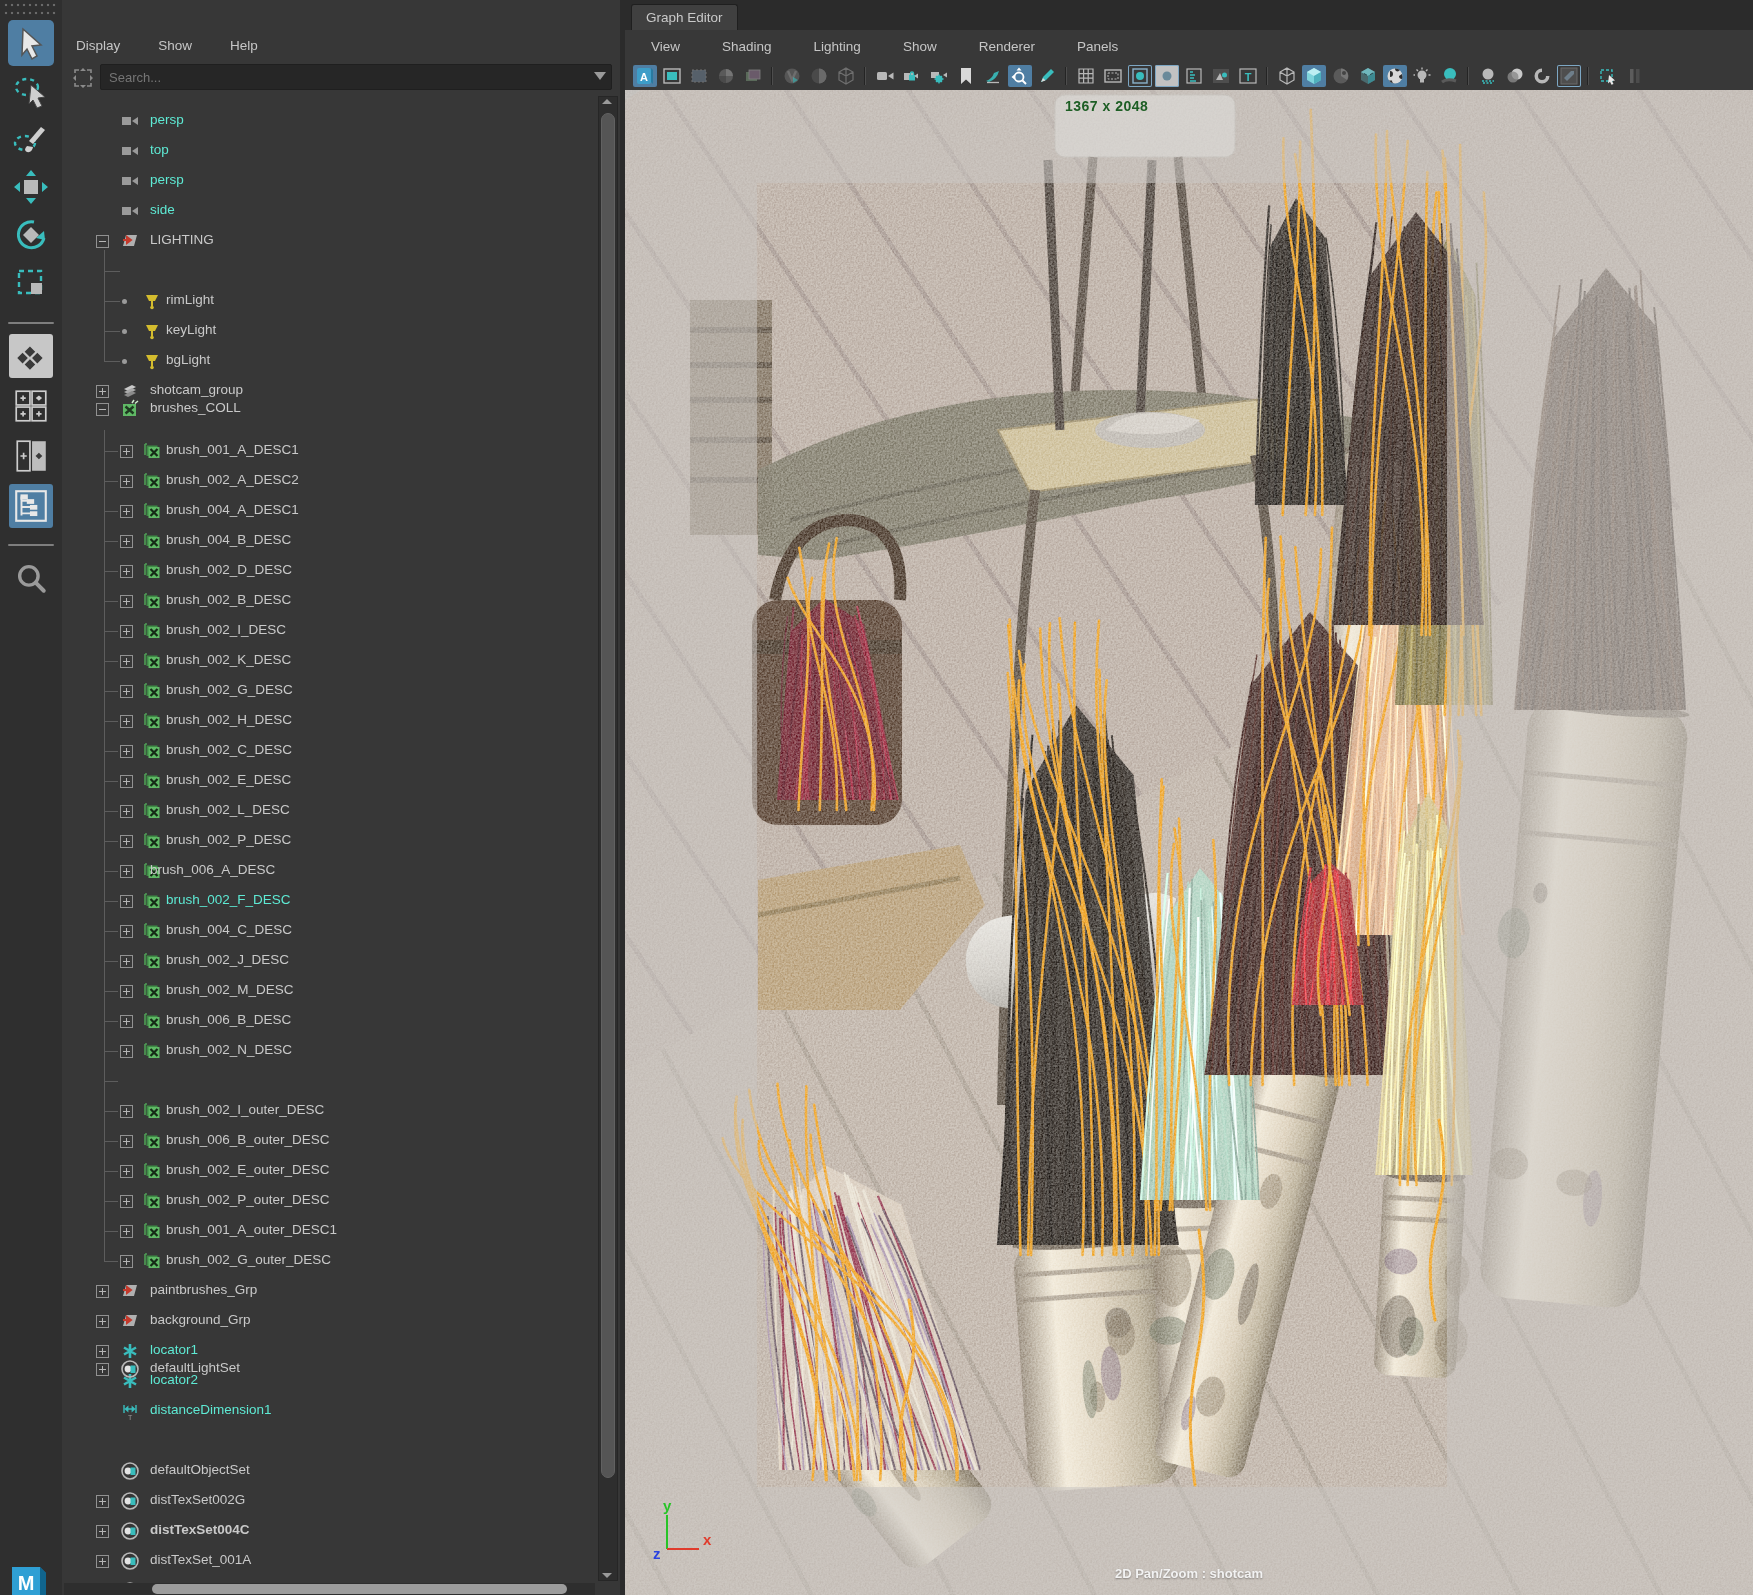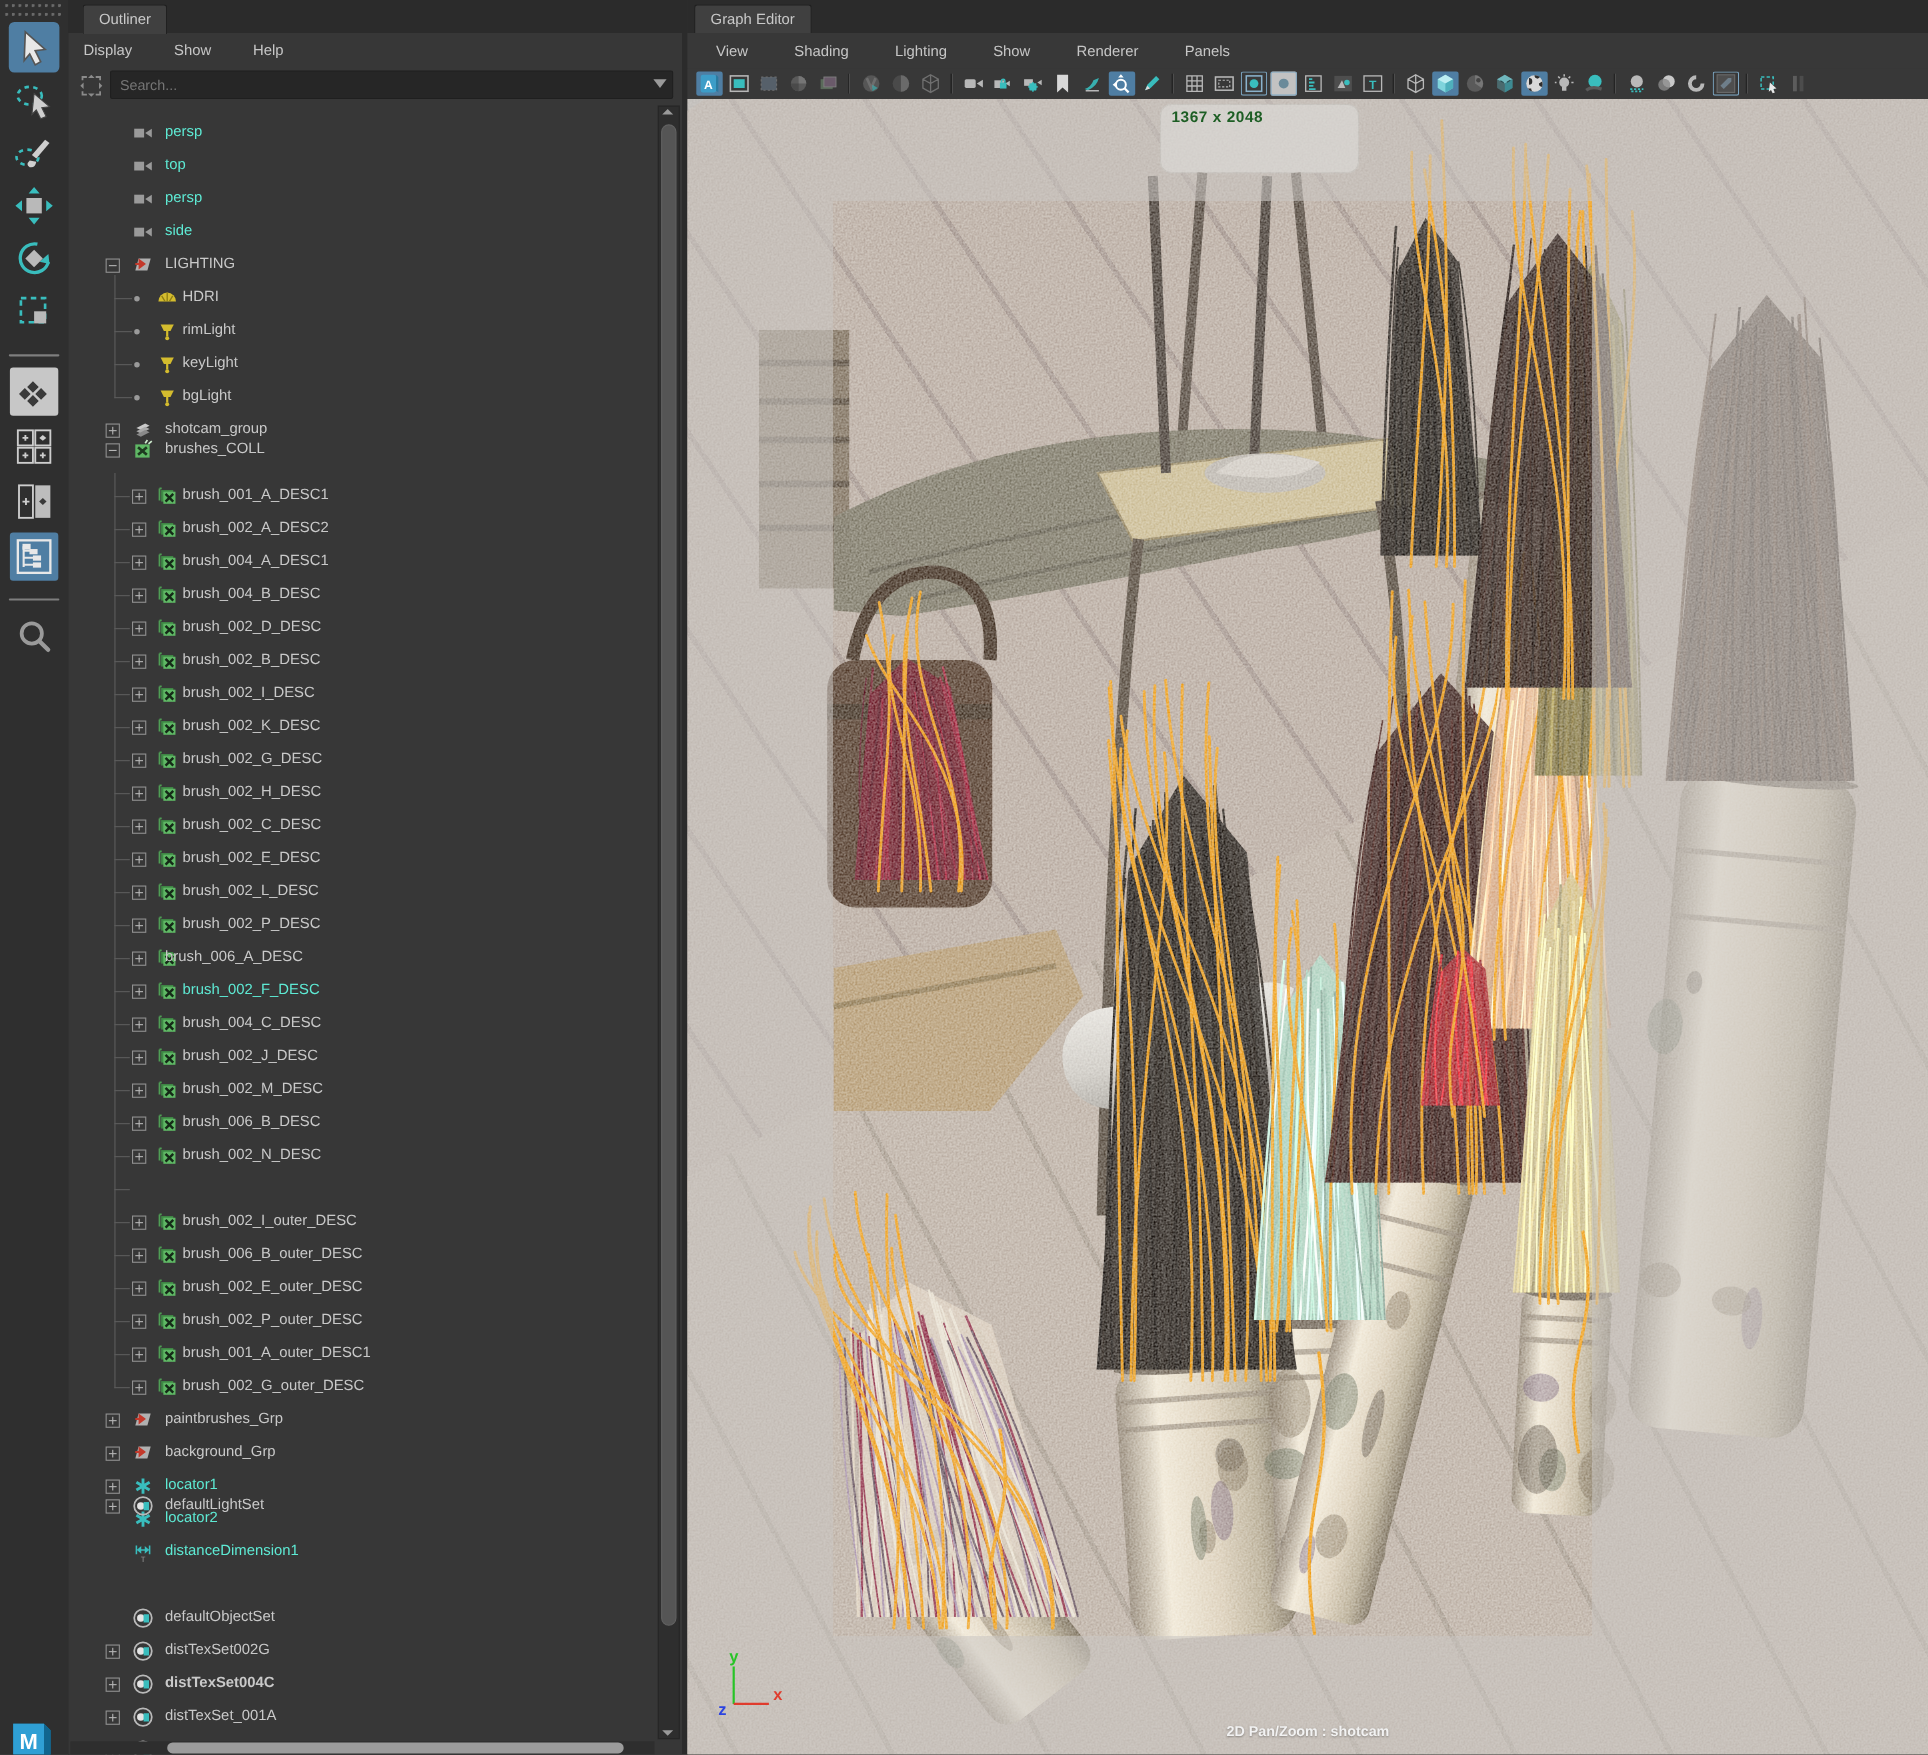--- a/index.html
+++ b/index.html
@@ -173,23 +173,20 @@
       <svg width="44" height="50" viewBox="0 0 44 50">
         <path d="M6 10 L34 10 L40 16 L40 44 L12 44 L6 38 Z" fill="#1779a8"></path>
         <rect x="6" y="10" width="28" height="28" fill="#2f9fd4"></rect>
         <path d="M34 10 L40 16 L40 44 L34 38 Z" fill="#10658e"></path>
         <text x="20" y="33" font-size="20" font-weight="bold" fill="#ffffff" text-anchor="middle" font-family="Liberation Sans, sans-serif">M</text>
       </svg>
     </div>
   </div>
 
   <div id="outliner">
-    <div id="outl-tabs">
-      <div class="tab" style="left:13px">Outliner</div>
-    </div>
     <div id="outl-menus">
         <span class="menu-item">Display</span>
         <span class="menu-item">Show</span>
         <span class="menu-item">Help</span>
       </div>
     <div id="outl-search-row">
       <span id="search-icn">
         <svg width="26" height="26" viewBox="0 0 26 26">
           <path d="M5 8 V5 H9 M17 5 H21 V8 M21 18 V21 H17 M9 21 H5 V18" fill="none" stroke="#8b8b8b" stroke-width="1.6"></path>
           <path d="M13 3 l3 3 h-6 z M13 23 l-3 -3 h6 z M3 13 l3 -3 v6 z M23 13 l-3 3 v-6 z" fill="#8b8b8b"></path>
@@ -227,28 +224,20 @@
             </svg></span>
           <span class="lbl" style="left:88px">side</span>
         </div>
         <div class="row" style="top: 130px;">
           <span class="exp minus" style="left:34px"></span>
           <span class="ticn" style="left:58px"><svg width="20" height="20" viewBox="0 0 20 20">
               <path d="M6 4 L17 4 L14 15 L3 15 Z" fill="#b0b0b0"></path>
               <path d="M3 9 h8 M11 9 l-4 -3 v6 z" stroke="#c4392b" fill="#c4392b" stroke-width="2"></path>
             </svg></span>
           <span class="lbl" style="left:88px">LIGHTING</span>
-        </div>
-        <div class="row" style="top: 160px;">
-          <span style="position:absolute;left:60px;top:13px;width:5px;height:5px;border-radius:50%;background:#9a9a9a"></span>
-          <span class="ticn" style="left:80px"><svg width="20" height="20" viewBox="0 0 20 20">
-              <path d="M2 13 A8 8 0 0 1 18 13 Z" fill="#d4bc2e"></path>
-              <path d="M10 5 V13 M5 8 L8 13 M15 8 L12 13" stroke="#8f7e14" stroke-width="1.2" fill="none"></path>
-            </svg></span>
-          <span class="lbl" style="left:104px">HDRI</span>
         </div>
         <div class="row" style="top: 190px;">
           <span style="position:absolute;left:60px;top:13px;width:5px;height:5px;border-radius:50%;background:#9a9a9a"></span>
           <span class="ticn" style="left:80px"><svg width="20" height="20" viewBox="0 0 20 20">
               <path d="M4 4 H16 L13 10 H7 Z" fill="#d4bc2e"></path>
               <path d="M10 10 V15" stroke="#d4bc2e" stroke-width="2"></path>
               <circle cx="10" cy="16.5" r="1.8" fill="#d4bc2e"></circle>
             </svg></span>
           <span class="lbl" style="left:104px">rimLight</span>
         </div>

